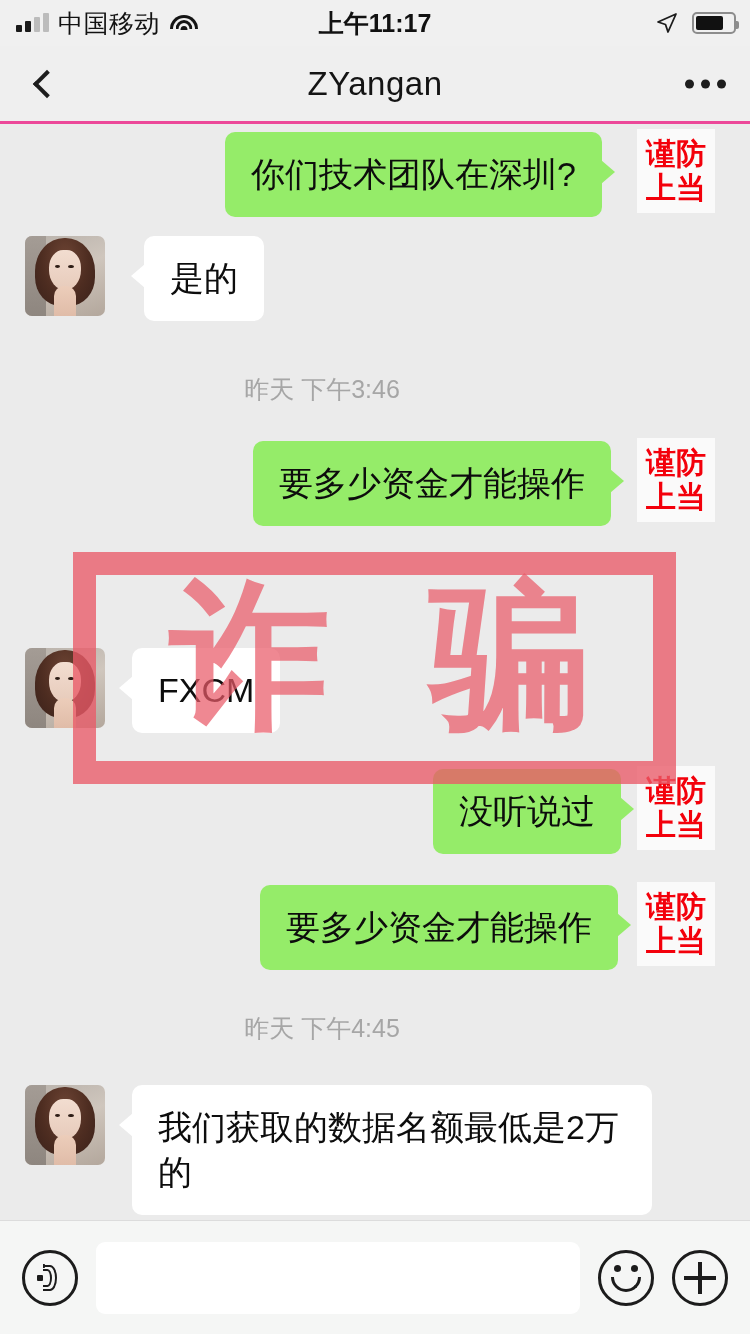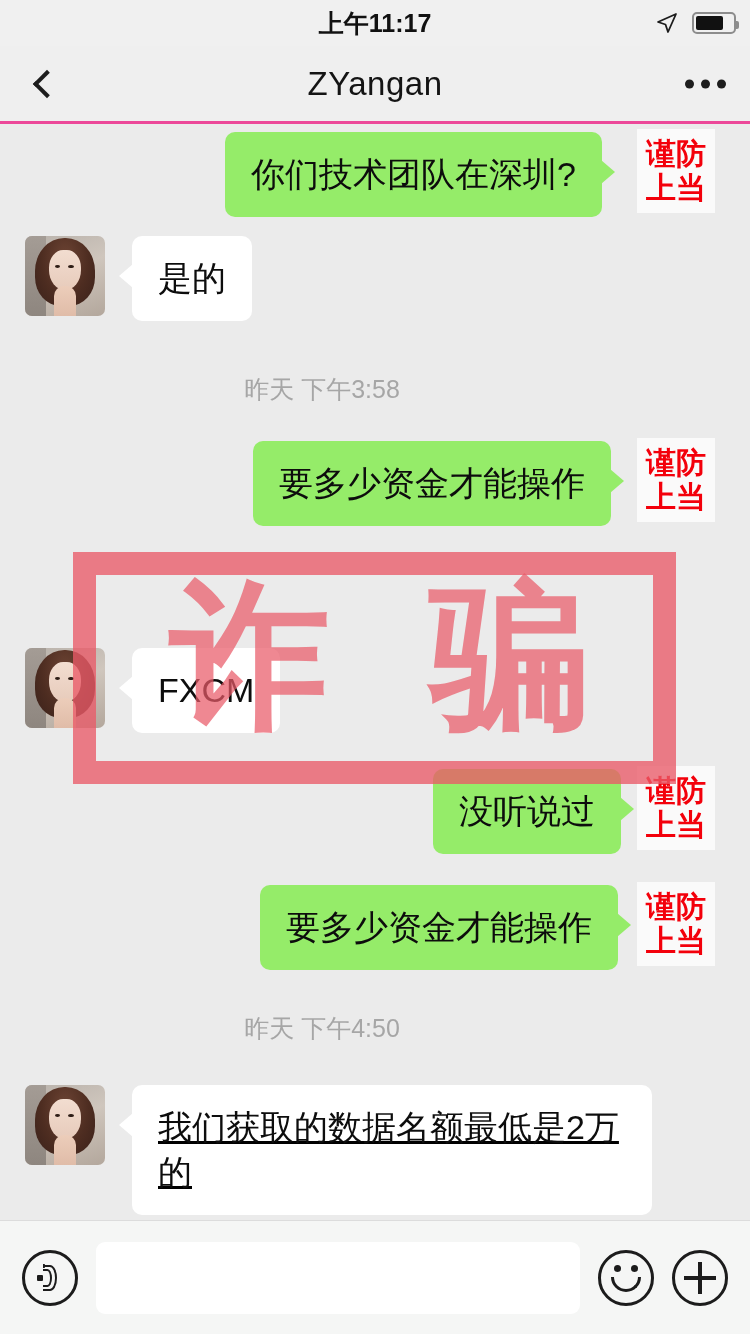--- a/index.html
+++ b/index.html
@@ -152,20 +152,34 @@
   .plus-glyph b{ position:absolute; background:#1c1c1c; }
   .plus-glyph b.h{ left:0; top:14px; width:32px; height:4px; }
   .plus-glyph b.v{ top:0; left:14px; width:4px; height:32px; }
 </style>
 </head>
 <body>
 
 <div id="phone">
 
   <div class="statusbar">
+    <div class="sb-left">
+      <div class="sig">
+        <i class="on"></i>
+          <i class="on"></i>
+          <i></i>
+          <i></i>
+      </div>
+      <div class="carrier">中国移动</div>
+      <div class="wifi">
+        <span class="a"></span>
+          <span class="b"></span>
+          <span class="c"></span>
+      </div>
+    </div>
     <div class="sb-time">上午11:17</div>
     <div class="sb-right">
       <svg class="locarrow" viewBox="0 0 24 24">
         <path d="M21 3 L3 11 L10.5 13.5 L13 21 Z" fill="none" stroke="#1c1c1c" stroke-width="1.8" stroke-linejoin="round"></path>
       </svg>
       <div class="batt">
         <div class="fill" style="width:75%"></div>
       </div>
     </div>
   </div>
@@ -185,33 +199,33 @@
   <div class="chat">
 
     <div class="row" style="left:225px; top:8px;">
       <div class="bubble out">你们技术团队在深圳?</div>
     </div>
     <div class="warn" style="left:637px; top:5px; height:84px;">
       <span>谨防</span>
       <span>上当</span>
     </div>
 
-    <div class="row" style="left:25px; top:112px;">
+    <div class="row" style="left:25px; top:112px;gap:12px;">
       <div class="avatar">
         <div class="wall"></div>
           <div class="hair"></div>
           <div class="face"></div>
         <div class="eye l"></div>
           <div class="eye r"></div>
           <div class="neck"></div>
       </div>
       <div class="bubble in">是的</div>
     </div>
 
-    <div class="timestamp" style="position:absolute; top:249px;">昨天 下午3:58</div>
+    <div class="timestamp" style="position:absolute; top:249px;">昨天 下午3:46</div>
 
     <div class="row" style="left:253px; top:317px;">
       <div class="bubble out">要多少资金才能操作</div>
     </div>
     <div class="warn" style="left:637px; top:314px; height:84px;">
       <span>谨防</span>
       <span>上当</span>
     </div>
 
 
@@ -236,23 +250,23 @@
     </div>
 
     <div class="row" style="left:260px; top:761px;align-items:flex-end;">
       <div class="bubble out">要多少资金才能操作</div>
     </div>
     <div class="warn" style="left:637px; top:758px; height:84px;">
       <span>谨防</span>
       <span>上当</span>
     </div>
 
-    <div class="timestamp" style="position:absolute; top:888px;">昨天 下午4:50</div>
-
-    <div class="row" style="left:25px; top:961px;text-decoration:underline;">
+    <div class="timestamp" style="position:absolute; top:888px;">昨天 下午4:45</div>
+
+    <div class="row" style="left:25px; top:961px;">
       <div class="avatar">
         <div class="wall"></div>
           <div class="hair"></div>
           <div class="face"></div>
         <div class="eye l"></div>
           <div class="eye r"></div>
           <div class="neck"></div>
       </div>
       <div class="bubble in" style="width:520px;">我们获取的数据名额最低是2万的</div>
     </div>

